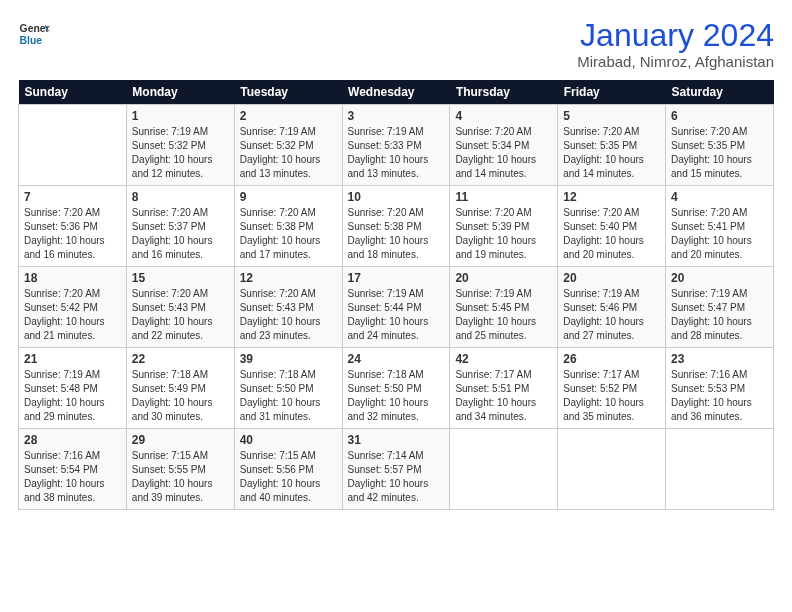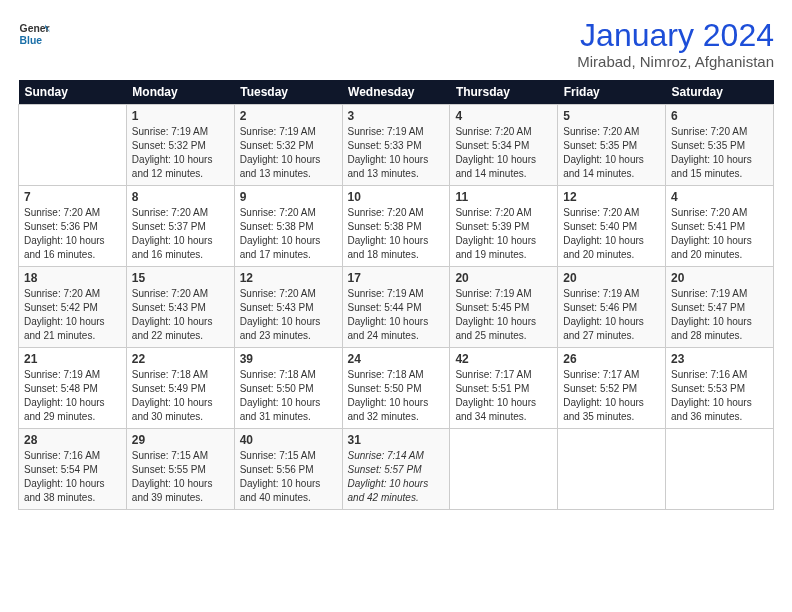--- a/index.html
+++ b/index.html
@@ -330,21 +330,21 @@
           </td>
           <td>
             <span class="day-num">40</span>
             <div class="day-info" style="white-space: pre-line;">Sunrise: 7:15 AM
 Sunset: 5:56 PM
 Daylight: 10 hours
 and 40 minutes.</div>
           </td>
           <td>
             <span class="day-num">31</span>
-            <div class="day-info" style="white-space: pre-line; font-style: italic;">Sunrise: 7:14 AM
+            <div class="day-info" style="white-space: pre-line;">Sunrise: 7:14 AM
 Sunset: 5:57 PM
 Daylight: 10 hours
 and 42 minutes.</div>
           </td>
           <td class="empty"></td>
           <td class="empty"></td>
           <td class="empty"></td>
         </tr>
       </tbody>
   </table>

